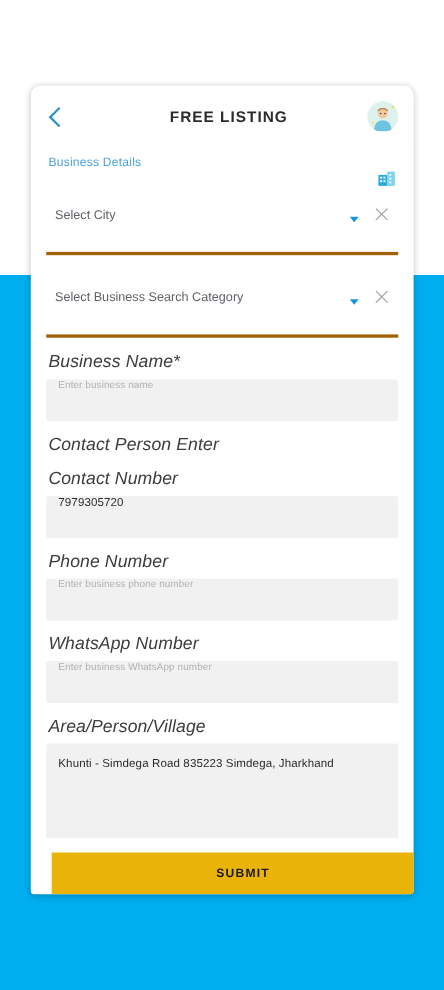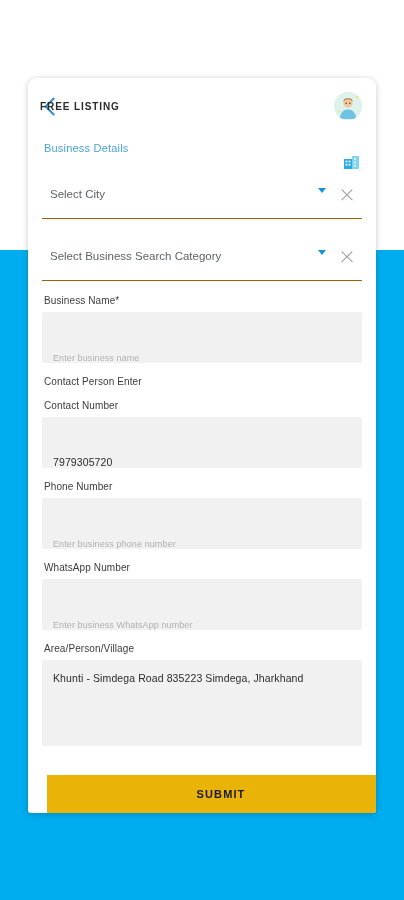--- a/index.html
+++ b/index.html
@@ -68,22 +68,22 @@
     width: 11px;
     height: 11px;
     border-left: 2.6px solid #2E8FD0;
     border-bottom: 2.6px solid #2E8FD0;
     transform: rotate(45deg);
     margin-left: 5px;
   }
   .topbar-title {
     position: absolute;
     left: 12px; right: 0;
-    text-align: left;
-    font-size: 10px;
+    text-align: center;
+    font-size: 14px;
     letter-spacing: 0.9px;
     font-weight: bold;
     color: #2b2b2b;
     pointer-events: none;
   }
   .avatar {
     margin-left: auto;
     width: 28px;
     height: 28px;
     border-radius: 50%;
@@ -109,24 +109,24 @@
   .building-icon {
     margin-left: auto;
     width: 17px;
     height: 17px;
     cursor: pointer;
   }
 
   
   .dropdown {
     margin: 0 14px;
-    padding: 11px 2px 16px 8px;
-    display: flex;
-    align-items: flex-start;
-    border-bottom: 1px solid #a16207;
+    padding: 11px 2px 27px 8px;
+    display: flex;
+    align-items: flex-end;
+    border-bottom: 3px solid #a16207;
     cursor: pointer;
   }
   .dropdown:first-of-type { margin-top: 6px; }
   .dropdown + .dropdown { margin-top: 20px; }
   .dropdown-label {
     font-size: 11.5px;
     color: #5f6368;
     flex: 1 1 auto;
   }
   .caret {
@@ -159,32 +159,33 @@
   .clear-x::after  { transform: translate(-50%,-50%) rotate(-45deg); }
 
   
   .form-area {
     flex: 1 1 auto;
     padding: 14px 14px 0 14px;
     overflow: hidden;
   }
   .field { margin-bottom: 13px; }
   .field-label {
-    font-size: 10px;
+    font-size: 16px;
     color: #3c3c3c;
     margin: 0 0 6px 2px;
     letter-spacing: 0.1px;
+    font-style: italic;
   }
   .field-input {
     background: #f1f1f1;
     border: none;
     border-radius: 2px;
-    height: 51px;
-    display: flex;
-    align-items: flex-end;
+    height: 38px;
+    display: flex;
+    align-items: flex-start;
     padding: 0 11px;
     cursor: text;
   }
   .field-input.tall {
     height: 74px;
     align-items: flex-start;
     padding-top: 12px;
     text-align: right;
   }
   .placeholder {

